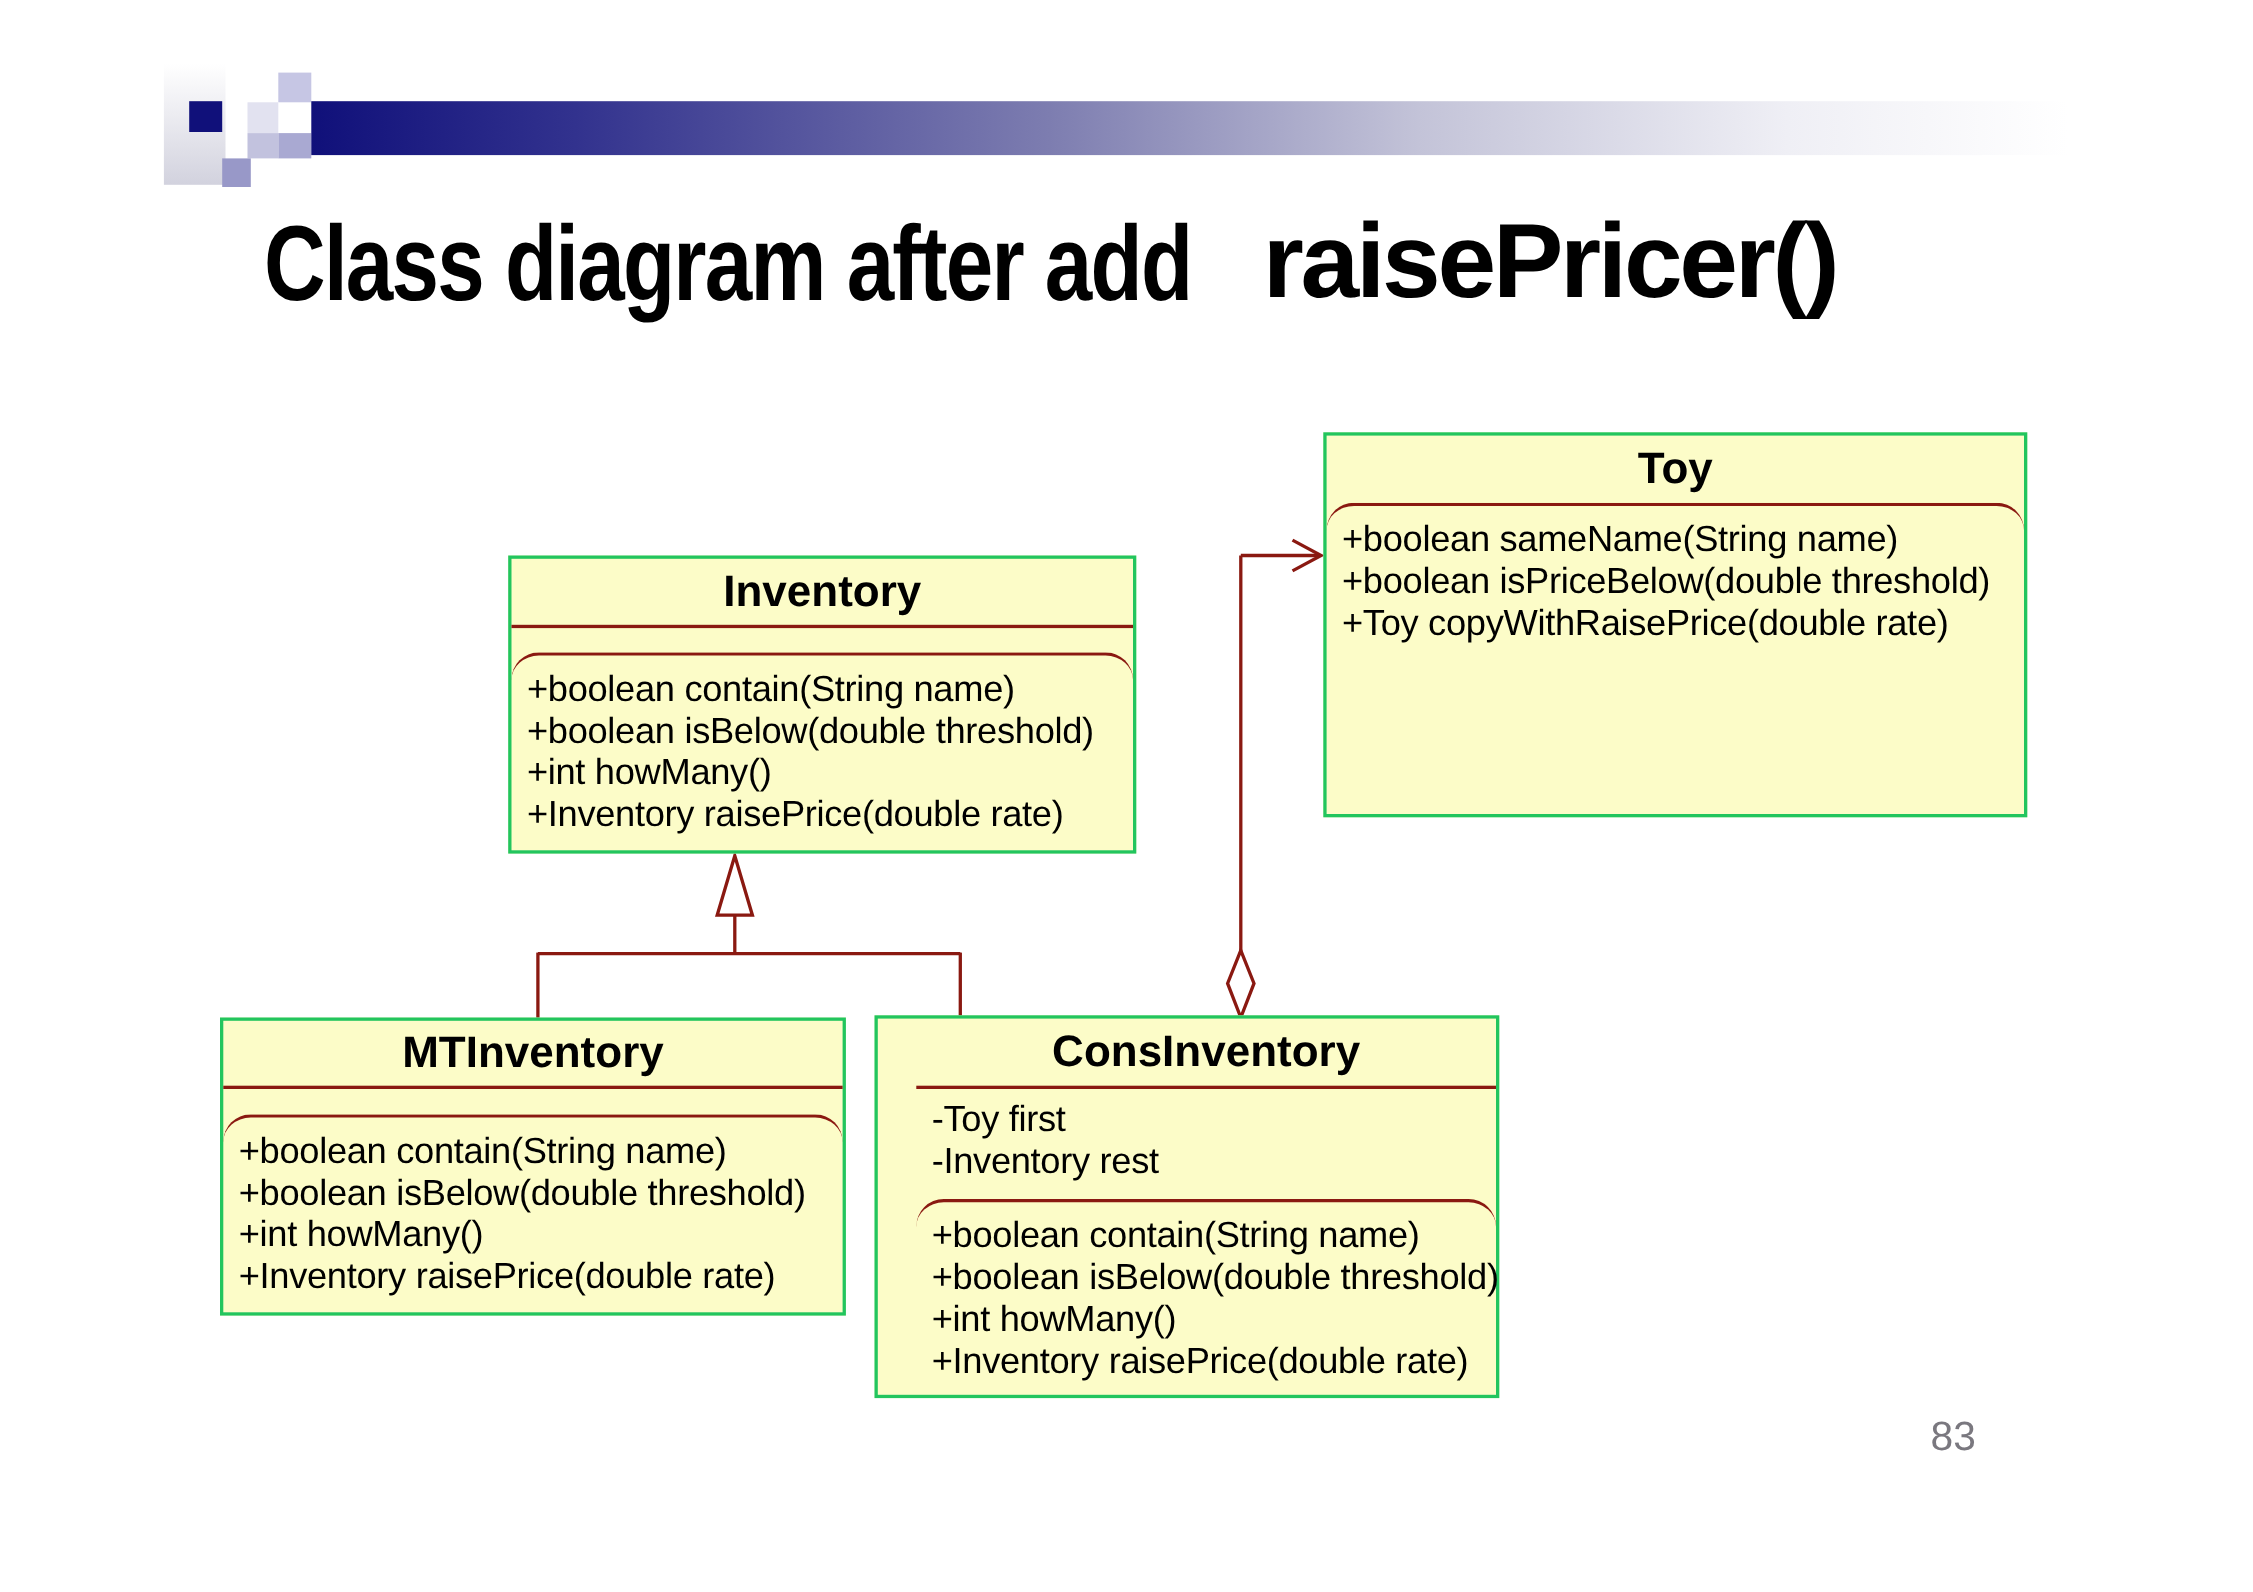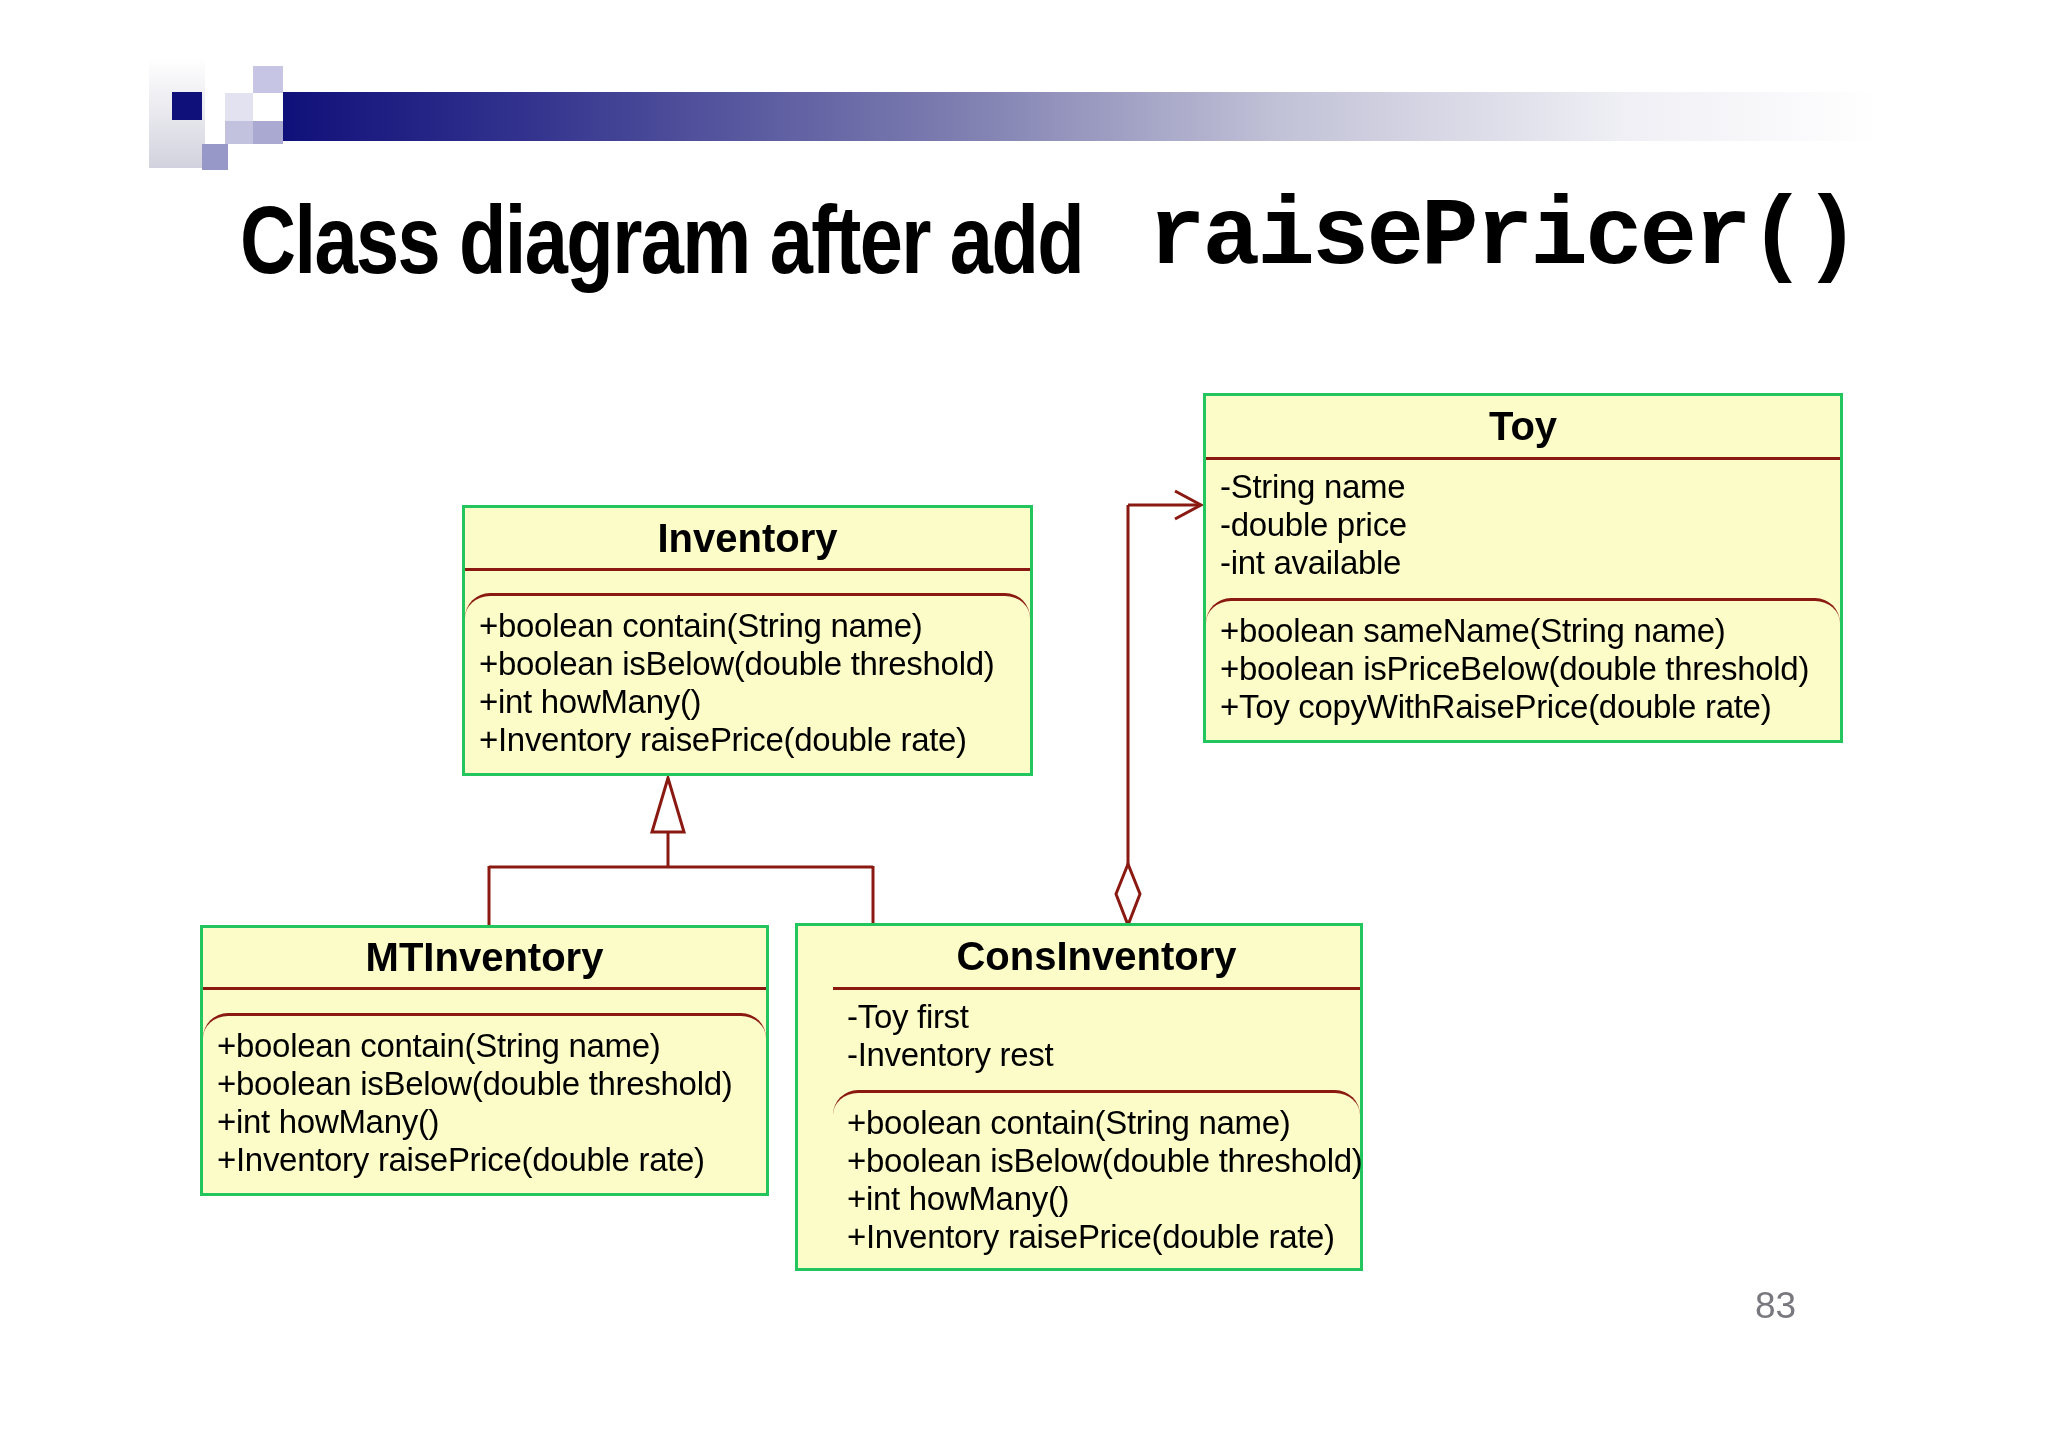--- a/index.html
+++ b/index.html
@@ -20,21 +20,21 @@
   #accent-sq-e { left:202px; top:144px; width:26px; height:26px; background:#9898c8; }
   #accent-bar { left:283px; top:92px; width:1597px; height:49px;
     background:linear-gradient(to right,#10107a 0%,#32328e 15%,#7d7db0 42%,
       #c3c3d8 63%,#efeff5 84%,#ffffff 100%); }
 
   
   .title-part { position:absolute; color:#000; font-weight:bold; line-height:110px; white-space:nowrap; }
   #title-regular { left:240px; top:185px; font-size:97px; letter-spacing:-2px;
     transform:scaleX(0.80); transform-origin:left top; }
   #title-code { left:1148px; top:183px; font-size:96px;
-    font-family:Liberation Mono, monospace; letter-spacing:-3px; }
+    font-family:Liberation Sans, sans-serif; letter-spacing:-3px; }
 
   
   .uml-class { position:absolute; background:#fcfcc8; border:3px solid #22c55e;
     box-sizing:border-box; display:flex; flex-direction:column; color:#000; }
   .uml-header { display:flex; align-items:center; justify-content:center;
     font-weight:bold; font-size:40px; flex:0 0 auto; }
   .uml-attrs, .uml-methods { border-top:3px solid #8a1911; box-sizing:border-box;
     padding:8px 0 0 14px; flex:0 0 auto; }
   .uml-methods { flex:1 1 auto; padding-top:11px;border-radius:25px; }
   .uml-line { font-size:33px; line-height:38px; white-space:nowrap; letter-spacing:-0.3px; }
@@ -88,25 +88,20 @@
 
       <polygon points="1128,864 1116,894 1128,925 1140,894" fill="#ffffff"></polygon>
       <line x1="1128" y1="505" x2="1128" y2="866"></line>
       <line x1="1128" y1="505" x2="1200" y2="505"></line>
       <polyline points="1175,491 1201,505 1175,519"></polyline>
     </g>
   </svg>
 
   <div class="uml-class" id="box-toy">
     <div class="uml-header">Toy</div>
-    <div class="uml-attrs">
-      <div class="uml-line">-String name</div>
-      <div class="uml-line">-double price</div>
-      <div class="uml-line">-int available</div>
-    </div>
     <div class="uml-methods">
       <div class="uml-line">+boolean sameName(String name)</div>
       <div class="uml-line">+boolean isPriceBelow(double threshold)</div>
       <div class="uml-line">+Toy copyWithRaisePrice(double rate)</div>
     </div>
   </div>
 
   <div class="uml-class" id="box-inventory">
     <div class="uml-header">Inventory</div>
     <div class="uml-attrs"></div>

